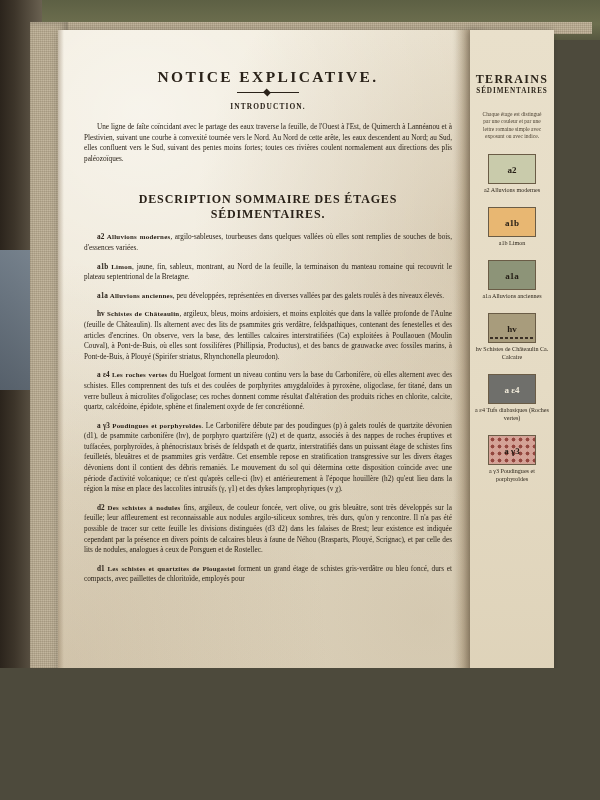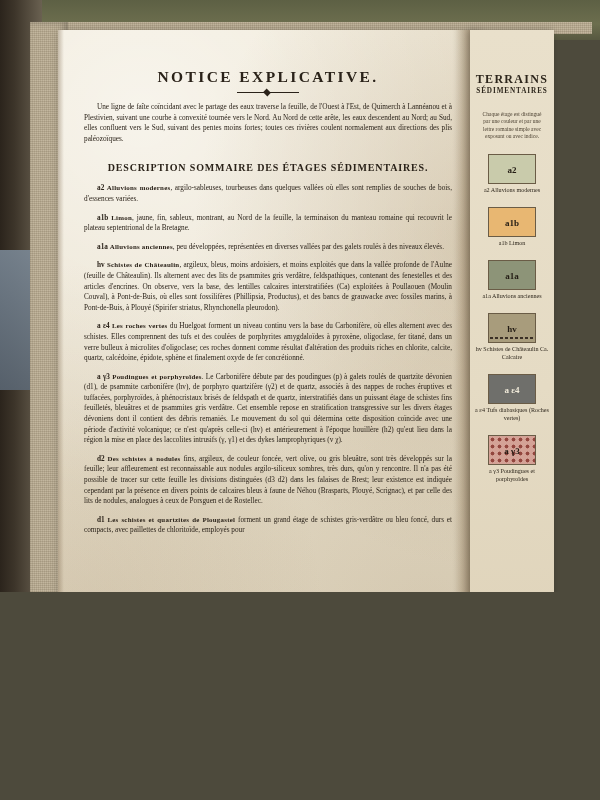--- a/index.html
+++ b/index.html
@@ -1,21 +1,21 @@
 <!DOCTYPE html>
 <html><head>
 <meta charset="utf-8">
 <style>
   html,body{margin:0;padding:0;}
   body{
     width:600px;height:800px;overflow:hidden;
     background:#4d4a3c;
     font-family:"Liberation Serif", serif;
   }
-  #shot{position:relative;width:600px;height:592px;overflow:hidden;}
+  #shot{position:relative;width:600px;height:668px;overflow:hidden;}
 
   
   .bg-top{position:absolute;left:0;top:0;width:600px;height:40px;
     background:linear-gradient(180deg,#5d6044 0%,#6c6e4e 60%,#575840 100%);}
   .bg-left{position:absolute;left:0;top:0;width:42px;height:800px;
     background:linear-gradient(90deg,#2b241c 0%,#3d352a 35%,#6a6151 100%);}
   .bg-bluebit{position:absolute;left:0;top:250px;width:30px;height:140px;
     background:linear-gradient(180deg,#7d8c9b,#5d6a78);opacity:.85;}
   .bg-bottom{position:absolute;left:0;top:744px;width:600px;height:56px;
     background:linear-gradient(180deg,#a09175 0%,#8d7f66 40%,#7d7059 100%);}
@@ -57,22 +57,22 @@
     margin:0 0 6px 0;font-family:"Liberation Serif",serif;
   }
   .rule{width:62px;height:0;margin:5px auto 16px auto;position:relative;}
   .rule:before{content:"";position:absolute;left:0;top:0;width:62px;height:1.4px;
     background:#2a2219;}
   .rule:after{content:"";position:absolute;left:27px;top:-2.2px;width:6px;height:5px;
     background:#2a2219;transform:rotate(45deg);}
 
   h2.sec{font-size:7.4px;letter-spacing:1.1px;text-align:center;font-weight:700;
     margin:0 0 11px 0;}
-  h2.sec2{font-size:10px;letter-spacing:.85px;text-align:center;font-weight:700;
-    margin:18px 0 10px 0;}
+  h2.sec2{font-size:12px;letter-spacing:.85px;text-align:center;font-weight:700;
+    margin:28px 0 10px 0;}
 
   p.para{
     font-size:7.25px;line-height:10.6px;text-align:justify;
     margin:0 0 8px 0;text-indent:13px;
     font-family:"Liberation Serif",serif;
   }
   .sym{font-weight:700;font-style:normal;}
   .smallcaps{font-weight:700;font-size:6.9px;letter-spacing:.25px;}
 
   
@@ -156,20 +156,21 @@
 
   <div class="page">
     <div class="page-stain"></div>
     <div class="page-foldcrease"></div>
 
     <div class="content">
 
       <h1 class="title">NOTICE EXPLICATIVE.</h1>
       <div class="rule"></div>
 
+      <h2 class="sec">INTRODUCTION.</h2>
 
       <p class="para">Une ligne de faîte coïncidant avec le partage des eaux traverse la feuille, de l'Ouest à l'Est, de Quimerch à Lannéanou et à Plestivien, suivant une courbe à convexité tournée vers le Nord. Au Nord de cette arête, les eaux descendent au Nord; au Sud, elles confluent vers le Sud, suivant des pentes moins fortes; toutes ces rivières coulent normalement aux directions des plis paléozoïques.</p>
 
       <h2 class="sec2">DESCRIPTION SOMMAIRE DES ÉTAGES SÉDIMENTAIRES.</h2>
 
       <p class="para">
         <span class="sym">a2</span>
         <span class="smallcaps">Alluvions modernes</span><span>, argilo-sableuses, tourbeuses dans quelques vallées où elles sont remplies de souches de bois, d'essences variées.</span>
       </p>
 

